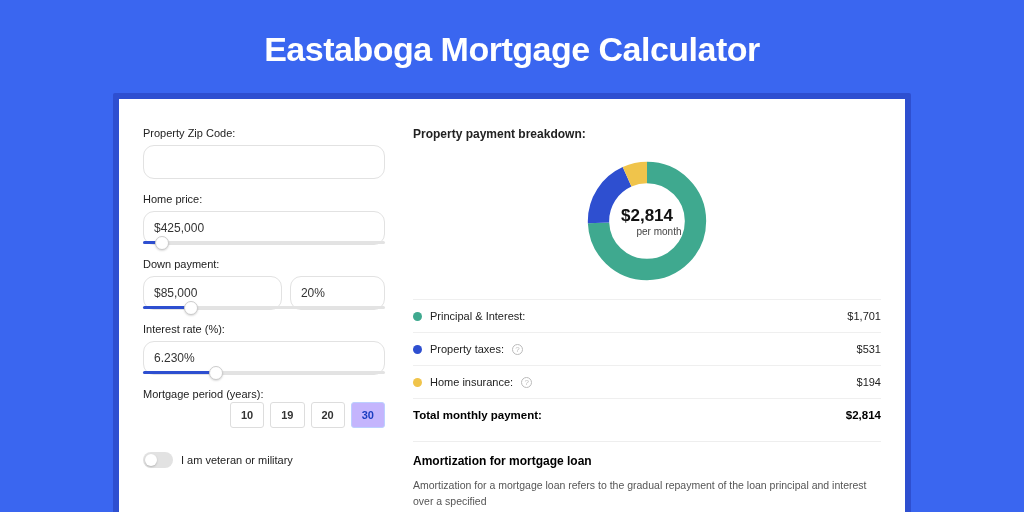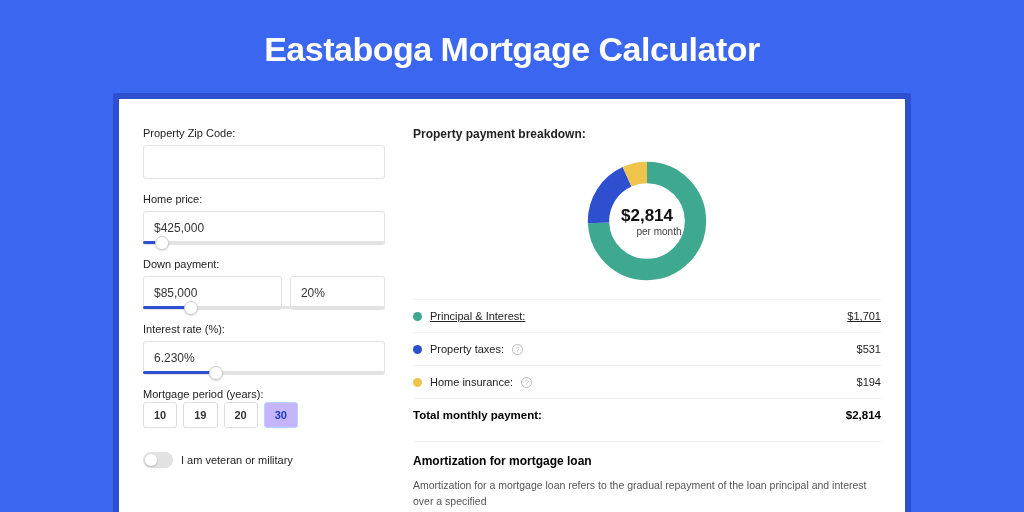--- a/index.html
+++ b/index.html
@@ -3,35 +3,35 @@
 <meta charset="utf-8">
 <style>
   * { box-sizing: border-box; margin: 0; padding: 0; font-family: Arial, Helvetica, sans-serif; }
   body { width: 1024px; height: 512px; overflow: hidden; background: #3a66f0; }
   .page-title { color: #fff; font-size: 34px; font-weight: 700; text-align: center; padding: 30px 0 24px; letter-spacing: -0.5px; }
   .app-card { background: #2e4fd0; width: 798px; margin: 0 auto; border-radius: 2px 2px 0 0; padding-top: 6px; height: 600px; }
   .app-inner { background: #fff; width: 786px; margin: 0 auto; min-height: 600px; display: flex; padding: 28px 24px; gap: 28px; }
   .left { width: 242px; display: flex; flex-direction: column; gap: 14px; }
   .field-label { font-size: 11px; color: #222; }
   .text-input {
-    width: 100%; height: 34px; border: 1px solid #e2e2e2; border-radius: 3px;
+    width: 100%; height: 34px; border: 1px solid #e2e2e2; border-radius: 11px;
     font-size: 12px; padding: 0 10px; color: #333;
   }
   .slider-wrap { position: relative; margin-top: -4px; }
   .slider-track { height: 3px; background: #e3e3e3; border-radius: 2px; position: relative; }
   .slider-fill { position: absolute; left: 0; top: 0; bottom: 0; background: #2e4fd0; border-radius: 2px; }
   .slider-thumb {
     position: absolute; top: 50%; width: 14px; height: 14px; border-radius: 50%;
     background: #fff; border: 1px solid #ccc; transform: translate(-50%, -50%);
     box-shadow: 0 1px 2px rgba(0,0,0,0.15);
   }
   .dp-row { display: flex; gap: 8px; }
   .dp-row .text-input:first-child { flex: 1.6; }
   .dp-row .text-input:last-child { flex: 1; }
-  .period-row { display: flex; gap: 6px; margin-top: 2px; }
+  .period-row { display: flex; gap: 6px; margin-top: 2px; justify-content: flex-end; }
   .period-btn {
     font-size: 11px; font-weight: 600; color: #333; background: #fff;
     border: 1px solid #ddd; border-radius: 3px; padding: 6px 10px; cursor: pointer;
   }
   .period-btn.active { background: #c4b5fd; border-color: #bcd0ff; color: #1a3dc0; }
   .toggle-row { display: flex; align-items: center; gap: 8px; margin-top: 10px; }
   .toggle {
     width: 30px; height: 16px; background: #e2e2e2; border-radius: 10px; position: relative;
   }
   .toggle::after {
@@ -44,21 +44,21 @@
   .section-title { font-size: 12px; font-weight: 700; color: #222; margin-bottom: 10px; }
   .donut-wrap { display: flex; justify-content: center; margin: 6px 0 14px; position: relative; }
   .donut { width: 128px; height: 128px; position: relative; }
   .donut-center { position: absolute; inset: 0; display: flex; flex-direction: column; align-items: center; justify-content: center; }
   .donut-amt { font-size: 17px; font-weight: 700; color: #111; }
   .donut-sub { font-size: 10px; color: #444; margin-left: 24px; }
   .legend-row {
     display: flex; align-items: center; justify-content: space-between;
     font-size: 11px; color: #222; padding: 10px 0; border-top: 1px solid #efefef;
   }
-  .legend-row:first-of-type { border-top: 1px solid #efefef; text-decoration: underline; }
+  .legend-row:first-of-type { border-top: 1px solid #efefef; }
   .legend-left { display: flex; align-items: center; gap: 8px; }
   .dot { width: 9px; height: 9px; border-radius: 50%; display: inline-block; }
   .help { width: 11px; height: 11px; border-radius: 50%; border: 1px solid #bbb; color: #bbb; font-size: 8px; display: inline-flex; align-items: center; justify-content: center; }
   .legend-val { font-size: 11px; color: #222; }
   .total-row { font-weight: 700; border-top: 1px solid #efefef; padding: 10px 0 16px; display: flex; justify-content: space-between; font-size: 11.5px; }
   .hr { border: none; border-top: 1px solid #eee; margin: 4px 0 12px; }
   .amort-title { font-size: 12px; font-weight: 700; margin-bottom: 10px; }
   .amort-body { font-size: 10.5px; color: #555; line-height: 1.5; }
 </style>
 </head>

